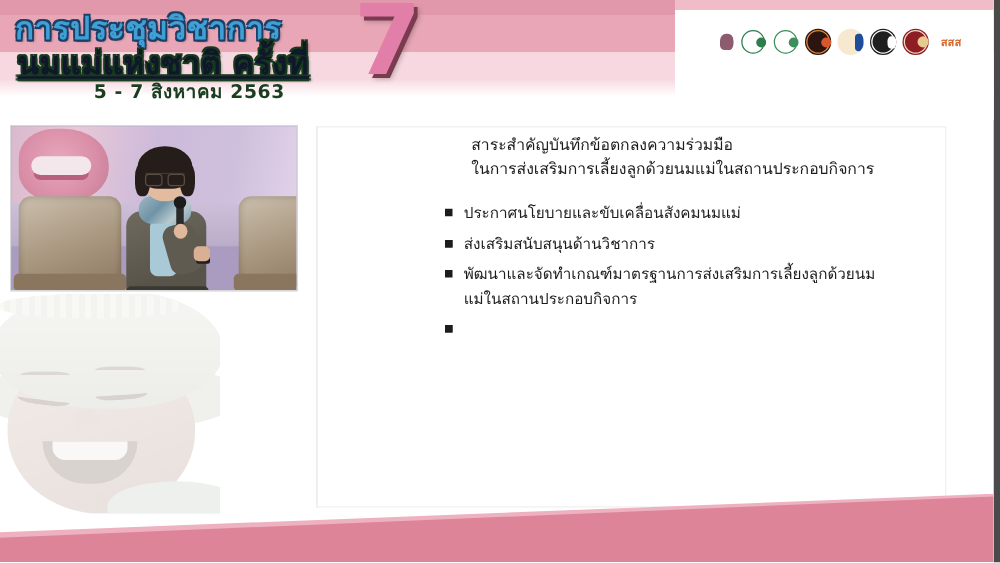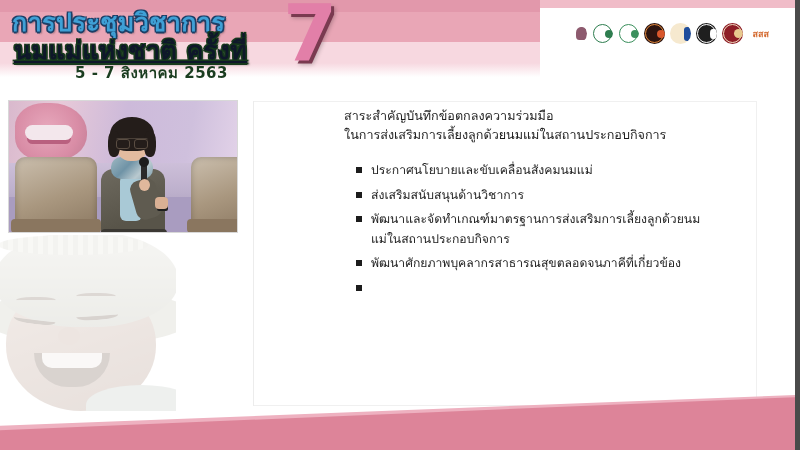--- a/index.html
+++ b/index.html
@@ -139,21 +139,21 @@
           background:#ccd2cd;}
 
   
   #divider{position:absolute;left:253px;top:101px;width:1px;height:305px;background:#ececec;}
   #contentbox{position:absolute;left:253px;top:101px;width:504px;height:305px;
               border:1px solid #f0f0f0;box-sizing:border-box;}
 
   
   #content{position:absolute;left:272px;top:106px;width:480px;height:300px;
            color:#1c1c1c;}
-  .heading{font-size:12.6px;line-height:19px;white-space:nowrap;margin-left:72px;}
+  .heading{font-size:12.6px;line-height:19px;white-space:nowrap;margin-left:105px;}
   ul.blist{list-style:none;margin:17px 0 0 84px;padding:0;}
   ul.blist li{position:relative;font-size:12.2px;line-height:19.5px;margin-bottom:5px;
               padding-left:15px;max-width:330px;}
   ul.blist li .sq{position:absolute;left:0;top:6px;width:6px;height:6px;background:#1c1c1c;}
 
   
   #bottom{position:absolute;left:0;bottom:0;width:795px;height:55px;overflow:hidden;}
   .pink-wedge{position:absolute;left:0;bottom:0;width:100%;height:55px;background:#dd8499;
               clip-path:polygon(0 64%,100% 4%,100% 100%,0 100%);}
   .pink-wedge-lt{position:absolute;left:0;bottom:0;width:100%;height:55px;background:#eeb1c0;
@@ -277,21 +277,20 @@
       <li>
         <span class="sq"></span>
         <span>ส่งเสริมสนับสนุนด้านวิชาการ</span>
       </li>
       <li>
         <span class="sq"></span>
         <span>พัฒนาและจัดทำเกณฑ์มาตรฐานการส่งเสริมการเลี้ยงลูกด้วยนมแม่ในสถานประกอบกิจการ</span>
       </li>
       <li>
         <span class="sq"></span>
-        <span>พัฒนาศักยภาพบุคลากรสาธารณสุขตลอดจนภาคีที่เกี่ยวข้อง</span>
       </li>
       <li>
         <span class="sq"></span>
       </li>
     </ul>
   </div>
 
   <div id="bottom">
     <div class="pink-wedge-lt"></div>
     <div class="pink-wedge"></div>

